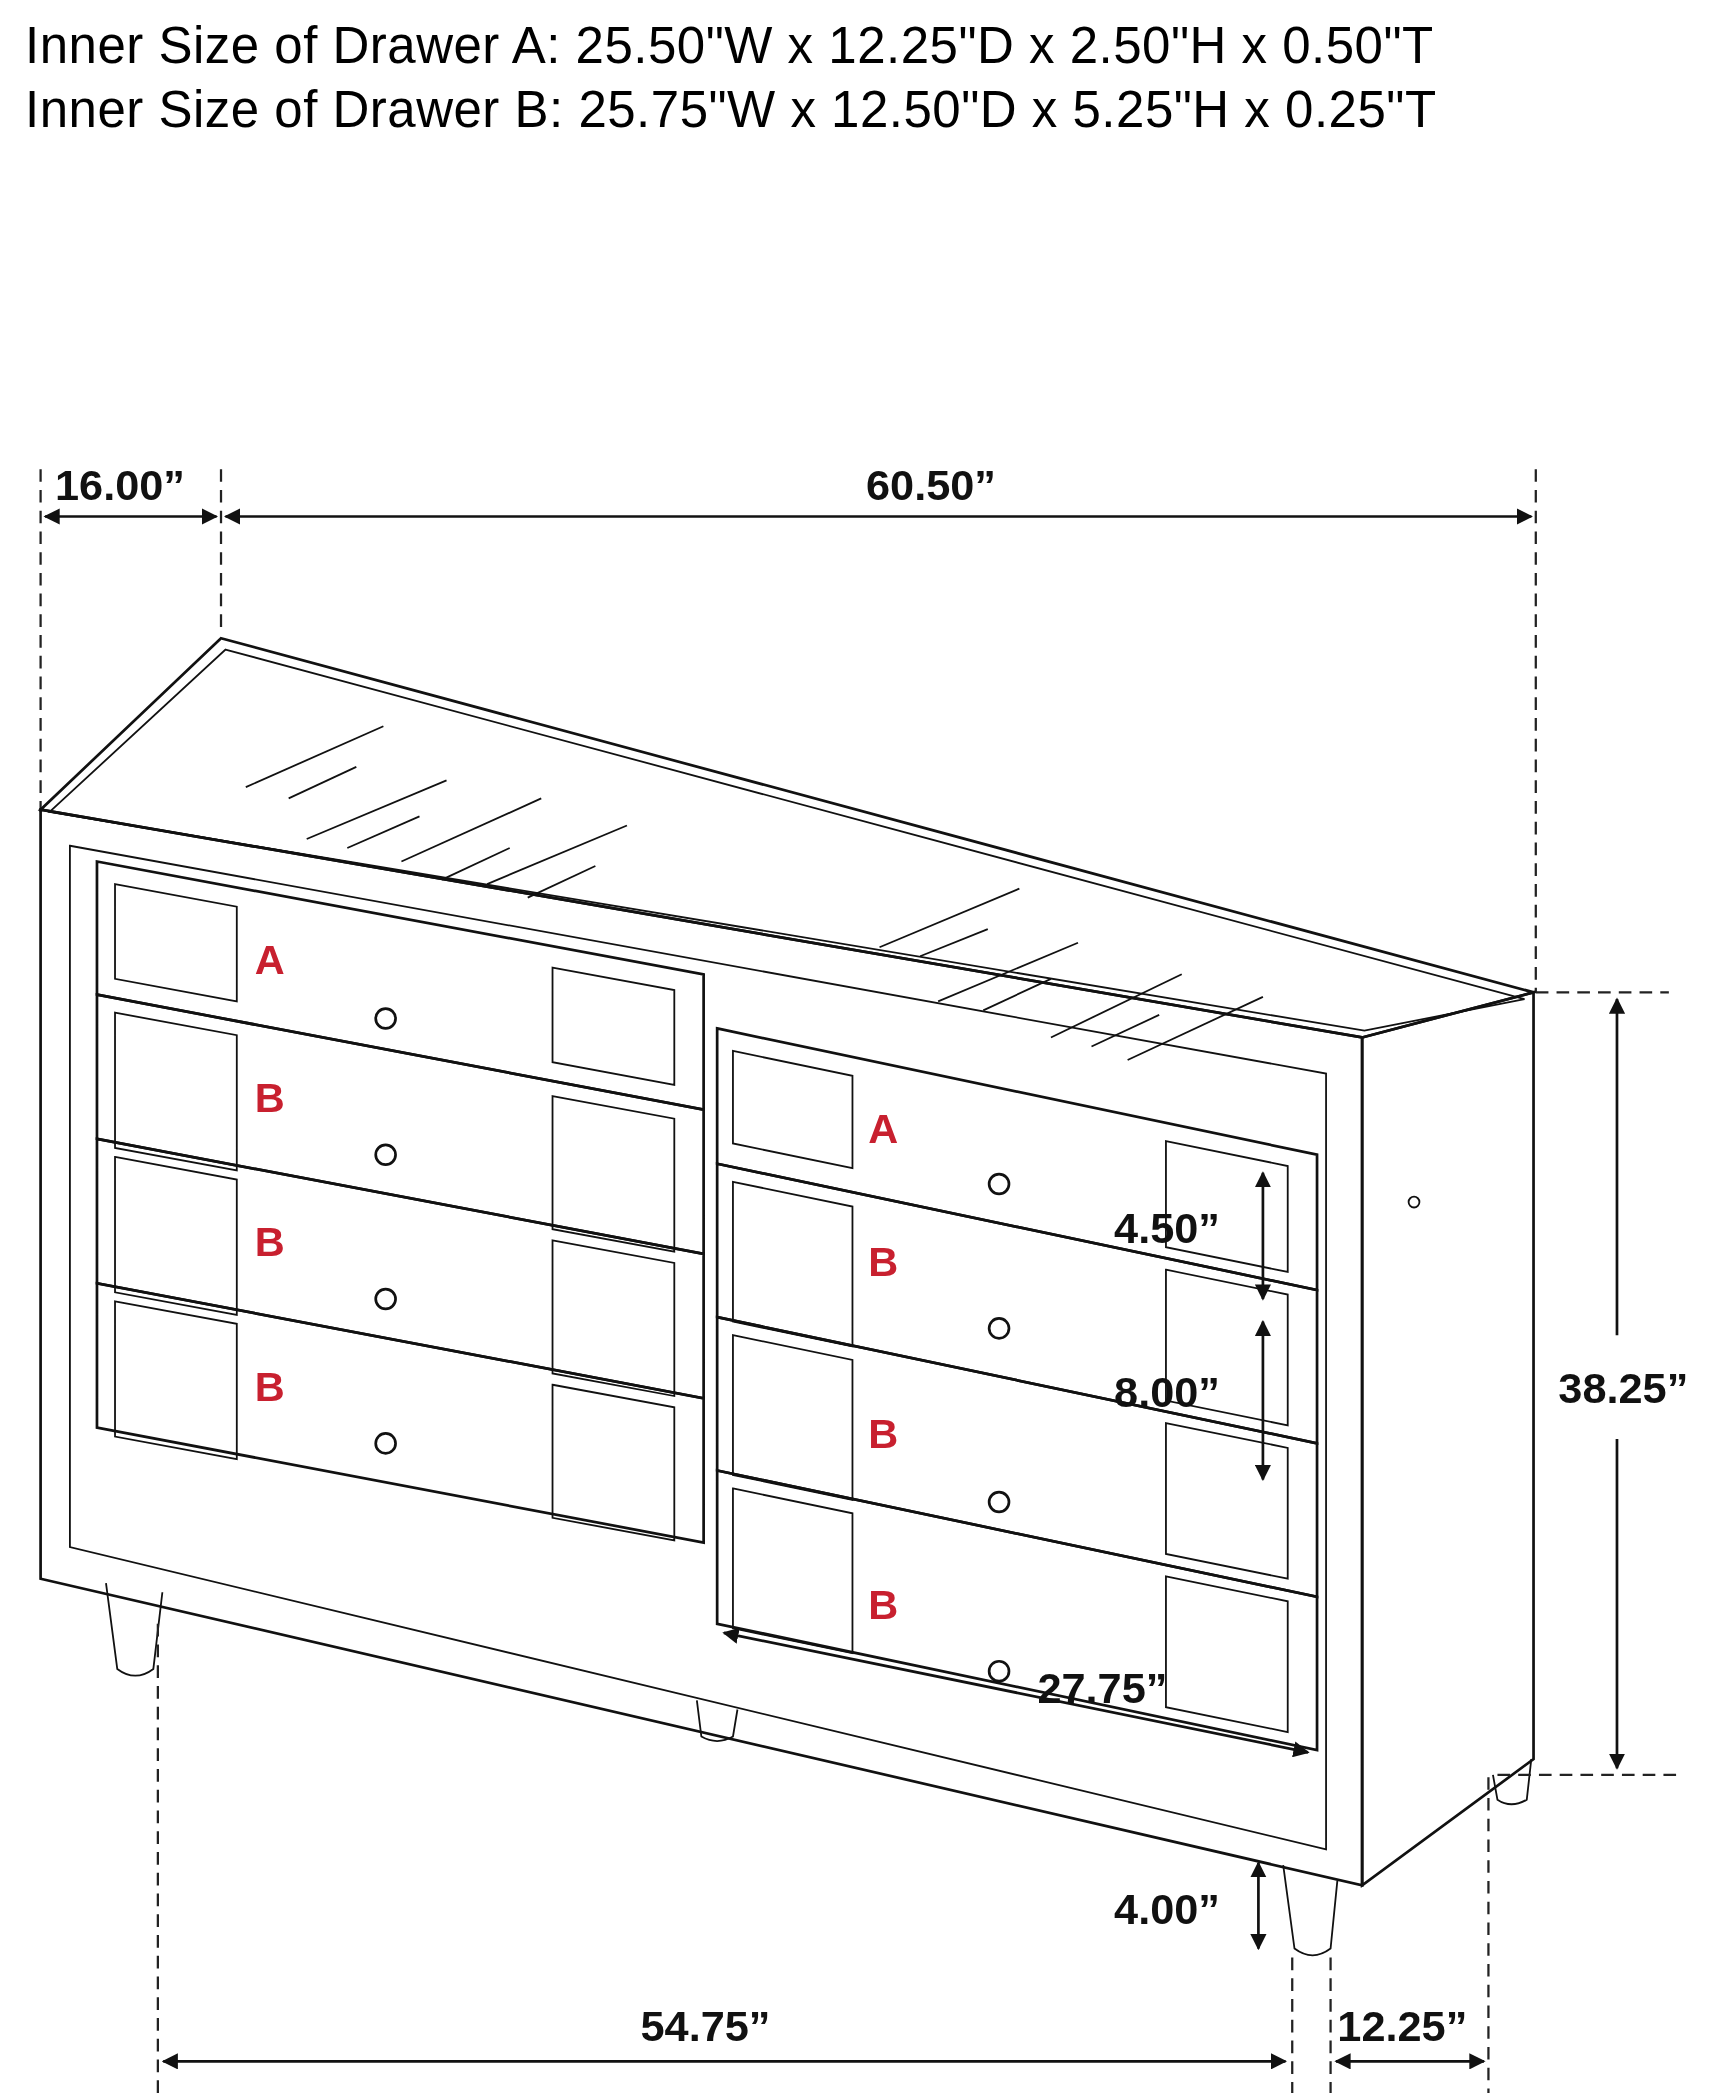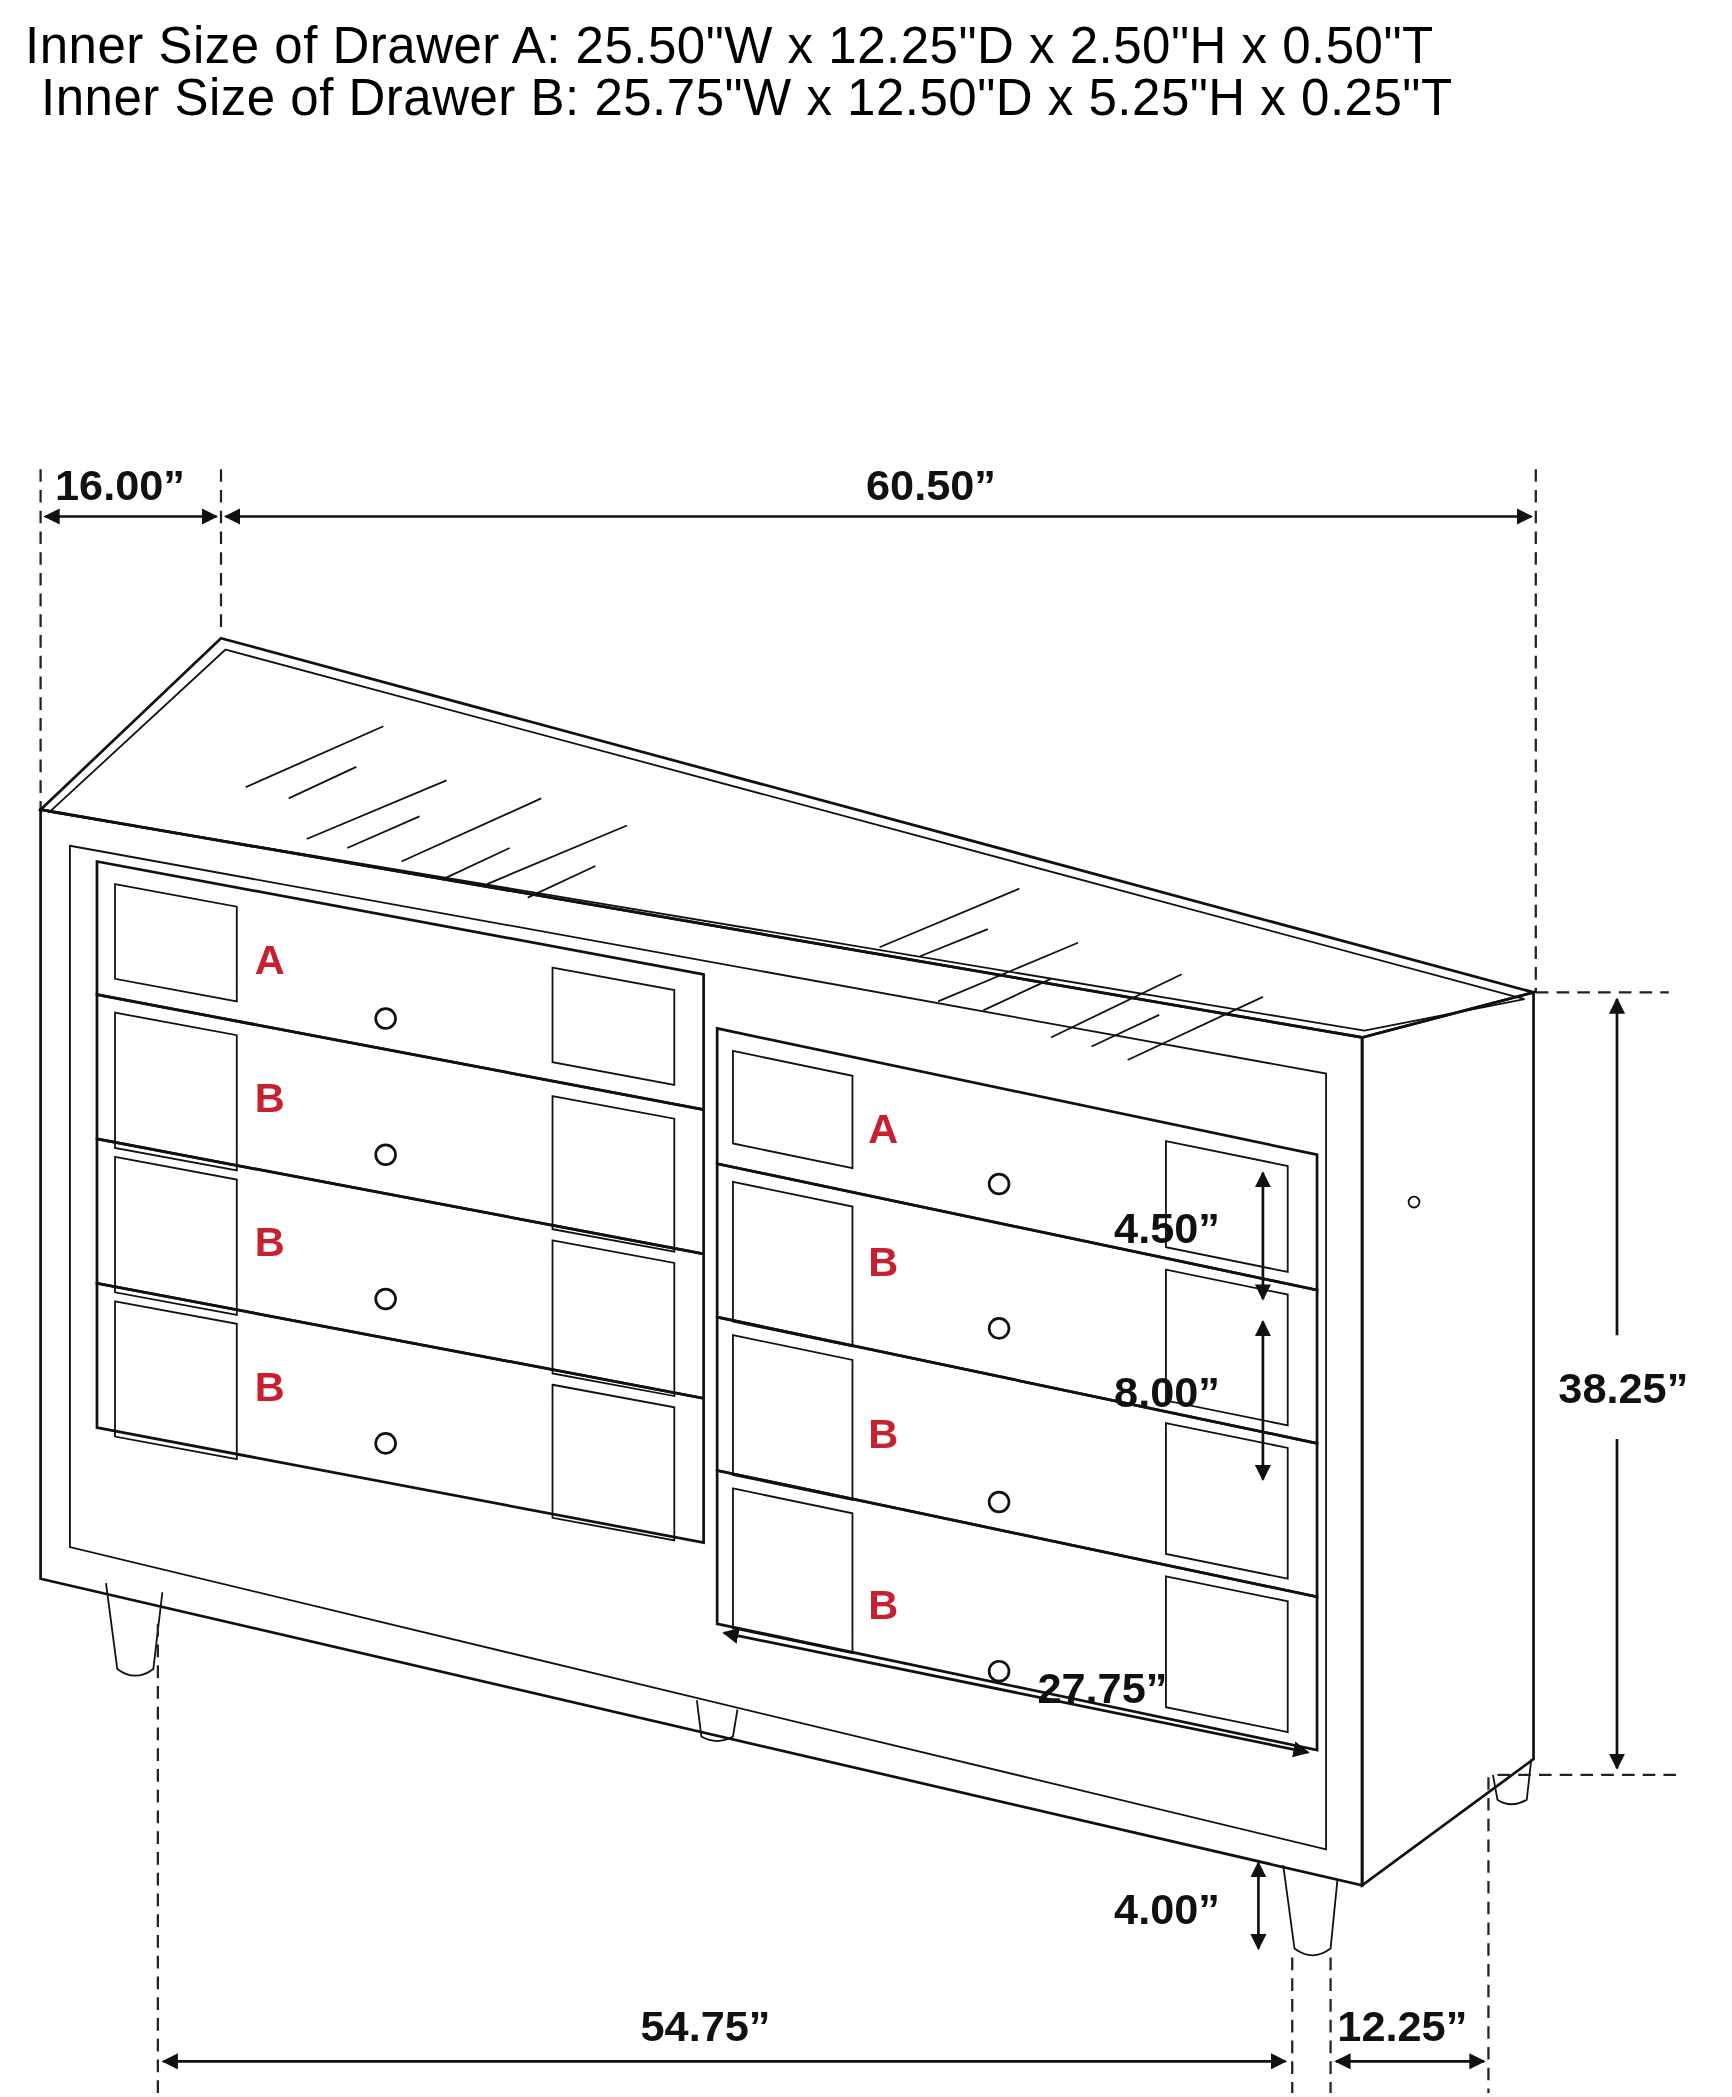--- a/index.html
+++ b/index.html
@@ -1,19 +1,19 @@
 <!DOCTYPE html>
 <html style="font-size:7.2px"><head>
 <meta charset="utf-8">
 <style>
   html, body { margin:0; padding:0; background:#ffffff; }
   body { width:1732px; height:2097px; position:relative; overflow:hidden; font-family:"Liberation Sans", sans-serif; }
   .spec { position:absolute; left:25px; font-weight:normal; font-size:51px; color:#000; letter-spacing:0.5px; white-space:nowrap; line-height:1; }
   #spec-a { top:20px; }
-  #spec-b { top:72px;margin-left:16px; }
+  #spec-b { top:84px; }
   svg { position:absolute; left:0; top:0; }
   .dim { font-family:"Liberation Sans", sans-serif; font-weight:bold; font-size:96px; fill:#111; }
   .lbl { font-family:"Liberation Sans", sans-serif; font-weight:bold; font-size:92px; fill:#c8202f; }
   .ln { stroke:#111; stroke-width:6; fill:none; }
   .thin { stroke:#111; stroke-width:4; fill:none; }
   .dash { stroke:#222; stroke-width:5; stroke-dasharray:28 18; fill:none; }
   .hatch { stroke:#333; stroke-width:3; }
 </style>
 </head>
 <body>

